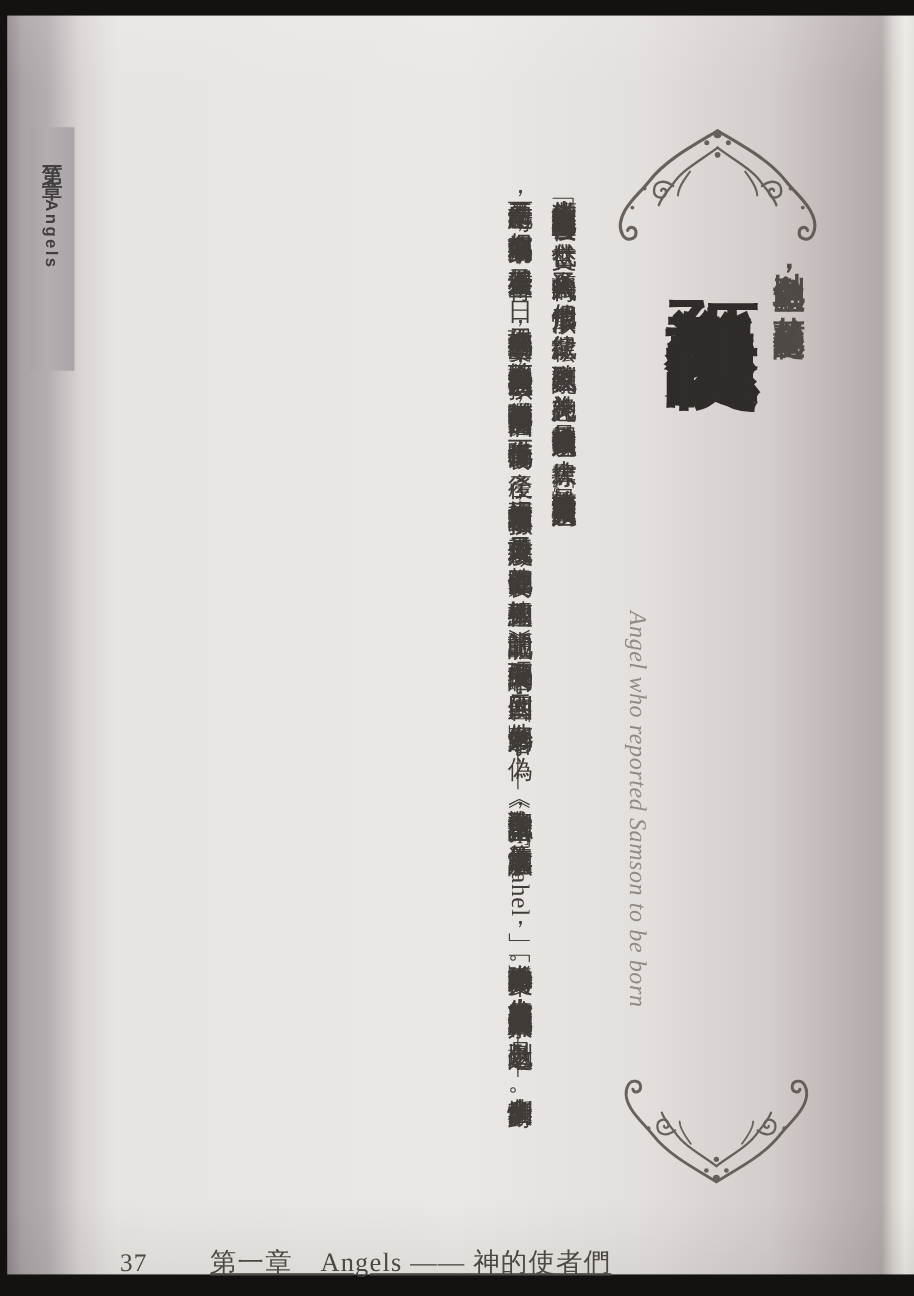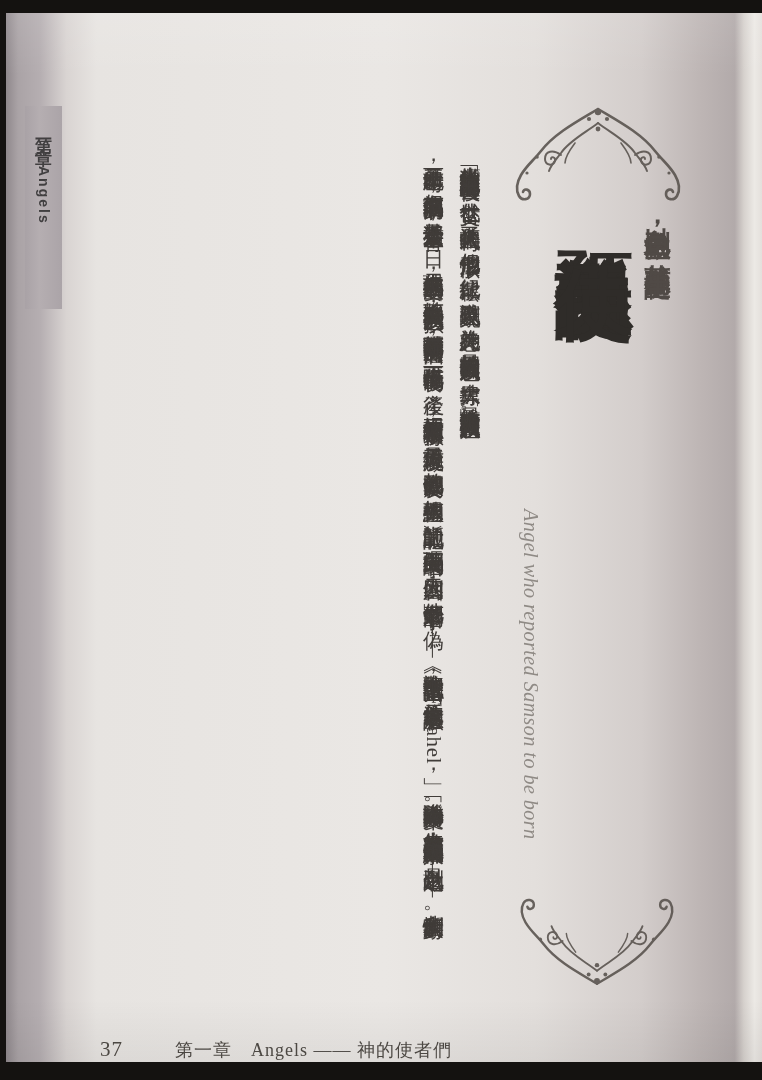--- a/index.html
+++ b/index.html
@@ -59,21 +59,21 @@
   }
   .body-text p{margin:0;text-indent:2em;}
 
   
   .footer{
     position:absolute;left:94px;top:1024px;display:flex;gap:52px;align-items:baseline;
     color:#4c4843;
     text-align:center;
   }
   .footer .num{font-size:21px;letter-spacing:1px;}
-  .footer .line{font-size:18px;letter-spacing:1px;}
+  .footer .line{font-size:22px;letter-spacing:1px;text-decoration:underline;}
 </style>
 </head>
 <body>
 
 <div class="scan">
   <div class="page">
 
     <div class="orn orn-top">
       <svg width="190" height="112" viewBox="0 0 190 112" fill="none">
         <g stroke="#57514c" stroke-width="2.6" stroke-linecap="round">

